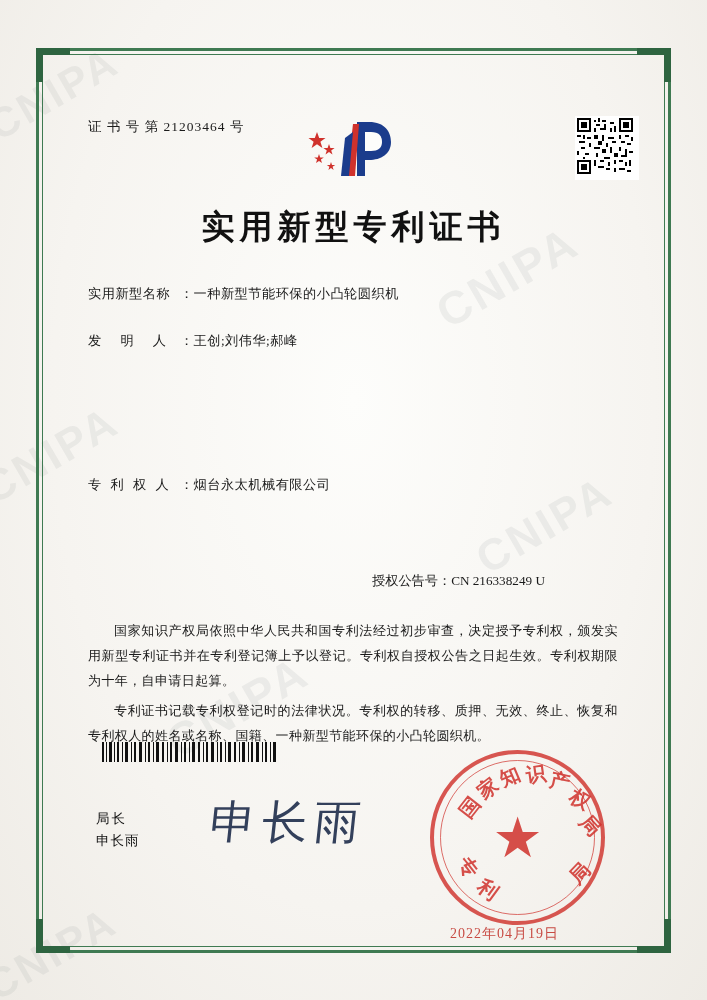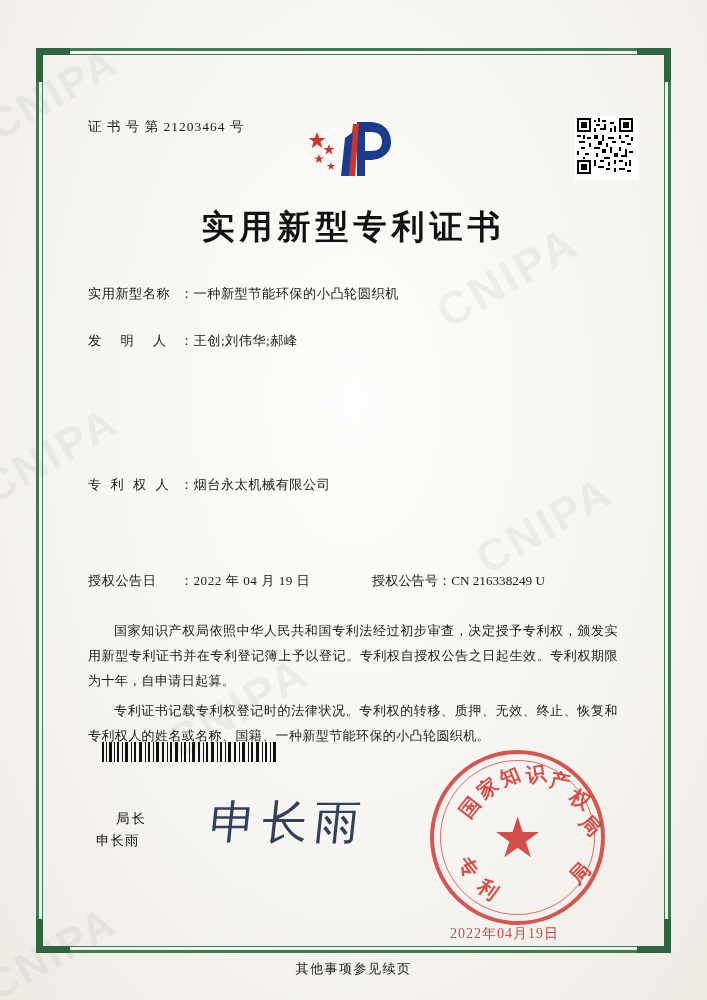--- a/index.html
+++ b/index.html
@@ -153,21 +153,20 @@
     top: 0; bottom: 0;
     background: #111;
   }
 
   #director-label {
     position: absolute;
     left: 36px; top: 740px;
     font-size: 13.5px;
     letter-spacing: 2px;
     color: #111;
-    margin-left: 20px;
   }
   #director-name {
     position: absolute;
     left: 36px; top: 762px;
     font-size: 13.5px;
     letter-spacing: 1px;
     color: #111;
   }
   #signature {
     position: absolute;
@@ -358,23 +357,20 @@
     <div class="field" style="top:215px">
       <span class="lab tight">实用新型名称</span><span>：</span><span class="val">一种新型节能环保的小凸轮圆织机</span>
     </div>
     <div class="field" style="top:262px">
       <span class="lab">发　明　人</span><span>：</span><span class="val">王创;刘伟华;郝峰</span>
     </div>
     <div class="field" style="top:406px">
       <span class="lab">专 利 权 人</span><span>：</span><span class="val">烟台永太机械有限公司</span>
     </div>
 
-    <div class="field" style="top:502px">
-      <span class="lab tight">授权公告日</span><span>：</span><span class="val">2022 年 04 月 19 日</span>
-    </div>
     <div id="pub-no" style="top:502px">
       <span>授权公告号：</span><span class="val">CN 216338249 U</span>
     </div>
 
     <div class="para" style="top:548px">国家知识产权局依照中华人民共和国专利法经过初步审查，决定授予专利权，颁发实用新型专利证书并在专利登记簿上予以登记。专利权自授权公告之日起生效。专利权期限为十年，自申请日起算。</div>
     <div class="para" style="top:628px">专利证书记载专利权登记时的法律状况。专利权的转移、质押、无效、终止、恢复和专利权人的姓名或名称、国籍、一种新型节能环保的小凸轮圆织机。</div>
 
     <div id="barcode">
       <i style="left:0px;width:2px"></i>
         <i style="left:4px;width:1px"></i>
@@ -435,14 +431,13 @@
       <div class="seal-char" style="left:150px; top:62px; transform:rotate(48deg);">局</div>
       <div class="seal-char" style="left:28px; top:104px; transform:rotate(52deg);">专</div>
       <div class="seal-char" style="left:48px; top:126px; transform:rotate(36deg);">利</div>
       <div class="seal-char" style="left:140px; top:110px; transform:rotate(-46deg);">局</div>
     </div>
     <div id="seal-date">2022年04月19日</div>
 
 
   </div>
 
-  <div id="footnote">其他事项参见续页</div>
 </div>
 
 </body></html>

